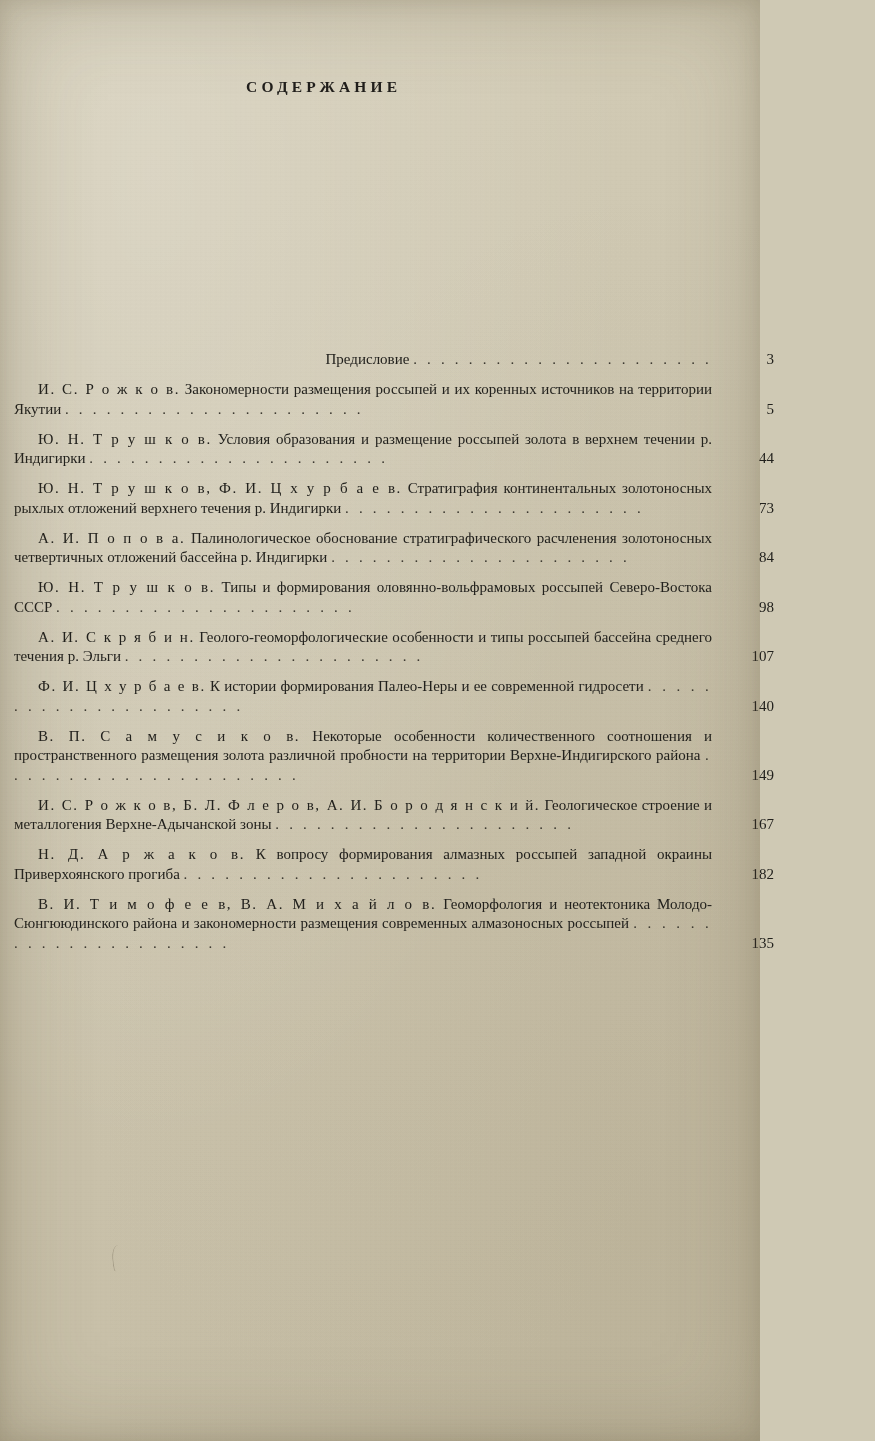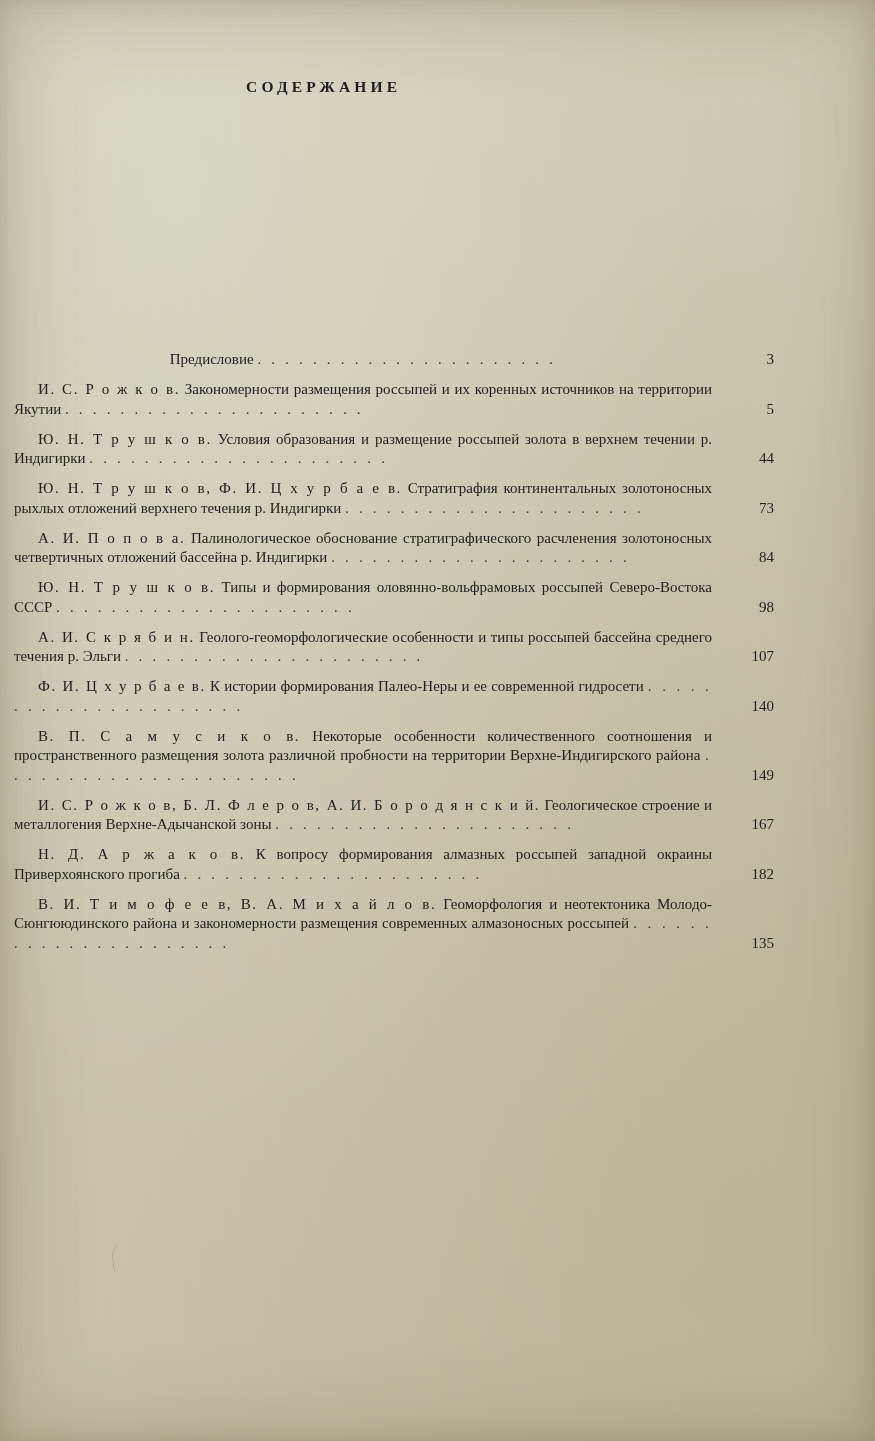--- a/index.html
+++ b/index.html
@@ -30,21 +30,21 @@
     position: absolute;
     inset: 0;
     opacity: 0.20;
     background-image:
       repeating-linear-gradient(0deg, rgba(0,0,0,0.035) 0px, rgba(0,0,0,0) 2px, rgba(0,0,0,0) 4px),
       repeating-linear-gradient(90deg, rgba(0,0,0,0.03) 0px, rgba(0,0,0,0) 3px, rgba(0,0,0,0) 5px);
     pointer-events: none;
   }
   .page {
     position: relative;
-    width: 875px;
+    width: 760px;
     height: 1441px;
   }
   .toc-title {
     position: absolute;
     top: 78px;
     left: 246px;
     font-size: 15.5px;
     letter-spacing: 4.2px;
     font-weight: bold;
     color: #211f1c;
@@ -79,21 +79,21 @@
   }
   .entry .page-num {
     position: absolute;
     right: 0;
     bottom: 0;
     width: 46px;
     text-align: right;
     font-size: 15px;
     color: #22211d;
   }
-  .entry.first .text { text-align: center; }
+  .entry.first .text { text-align: right; }
   .smudge1 {
     position: absolute;
     left: 112px;
     top: 1245px;
     width: 12px;
     height: 26px;
     border-left: 1px solid rgba(60,52,35,0.45);
     border-radius: 60% 10% 40% 20%;
     transform: rotate(-8deg);
     opacity: 0.55;

